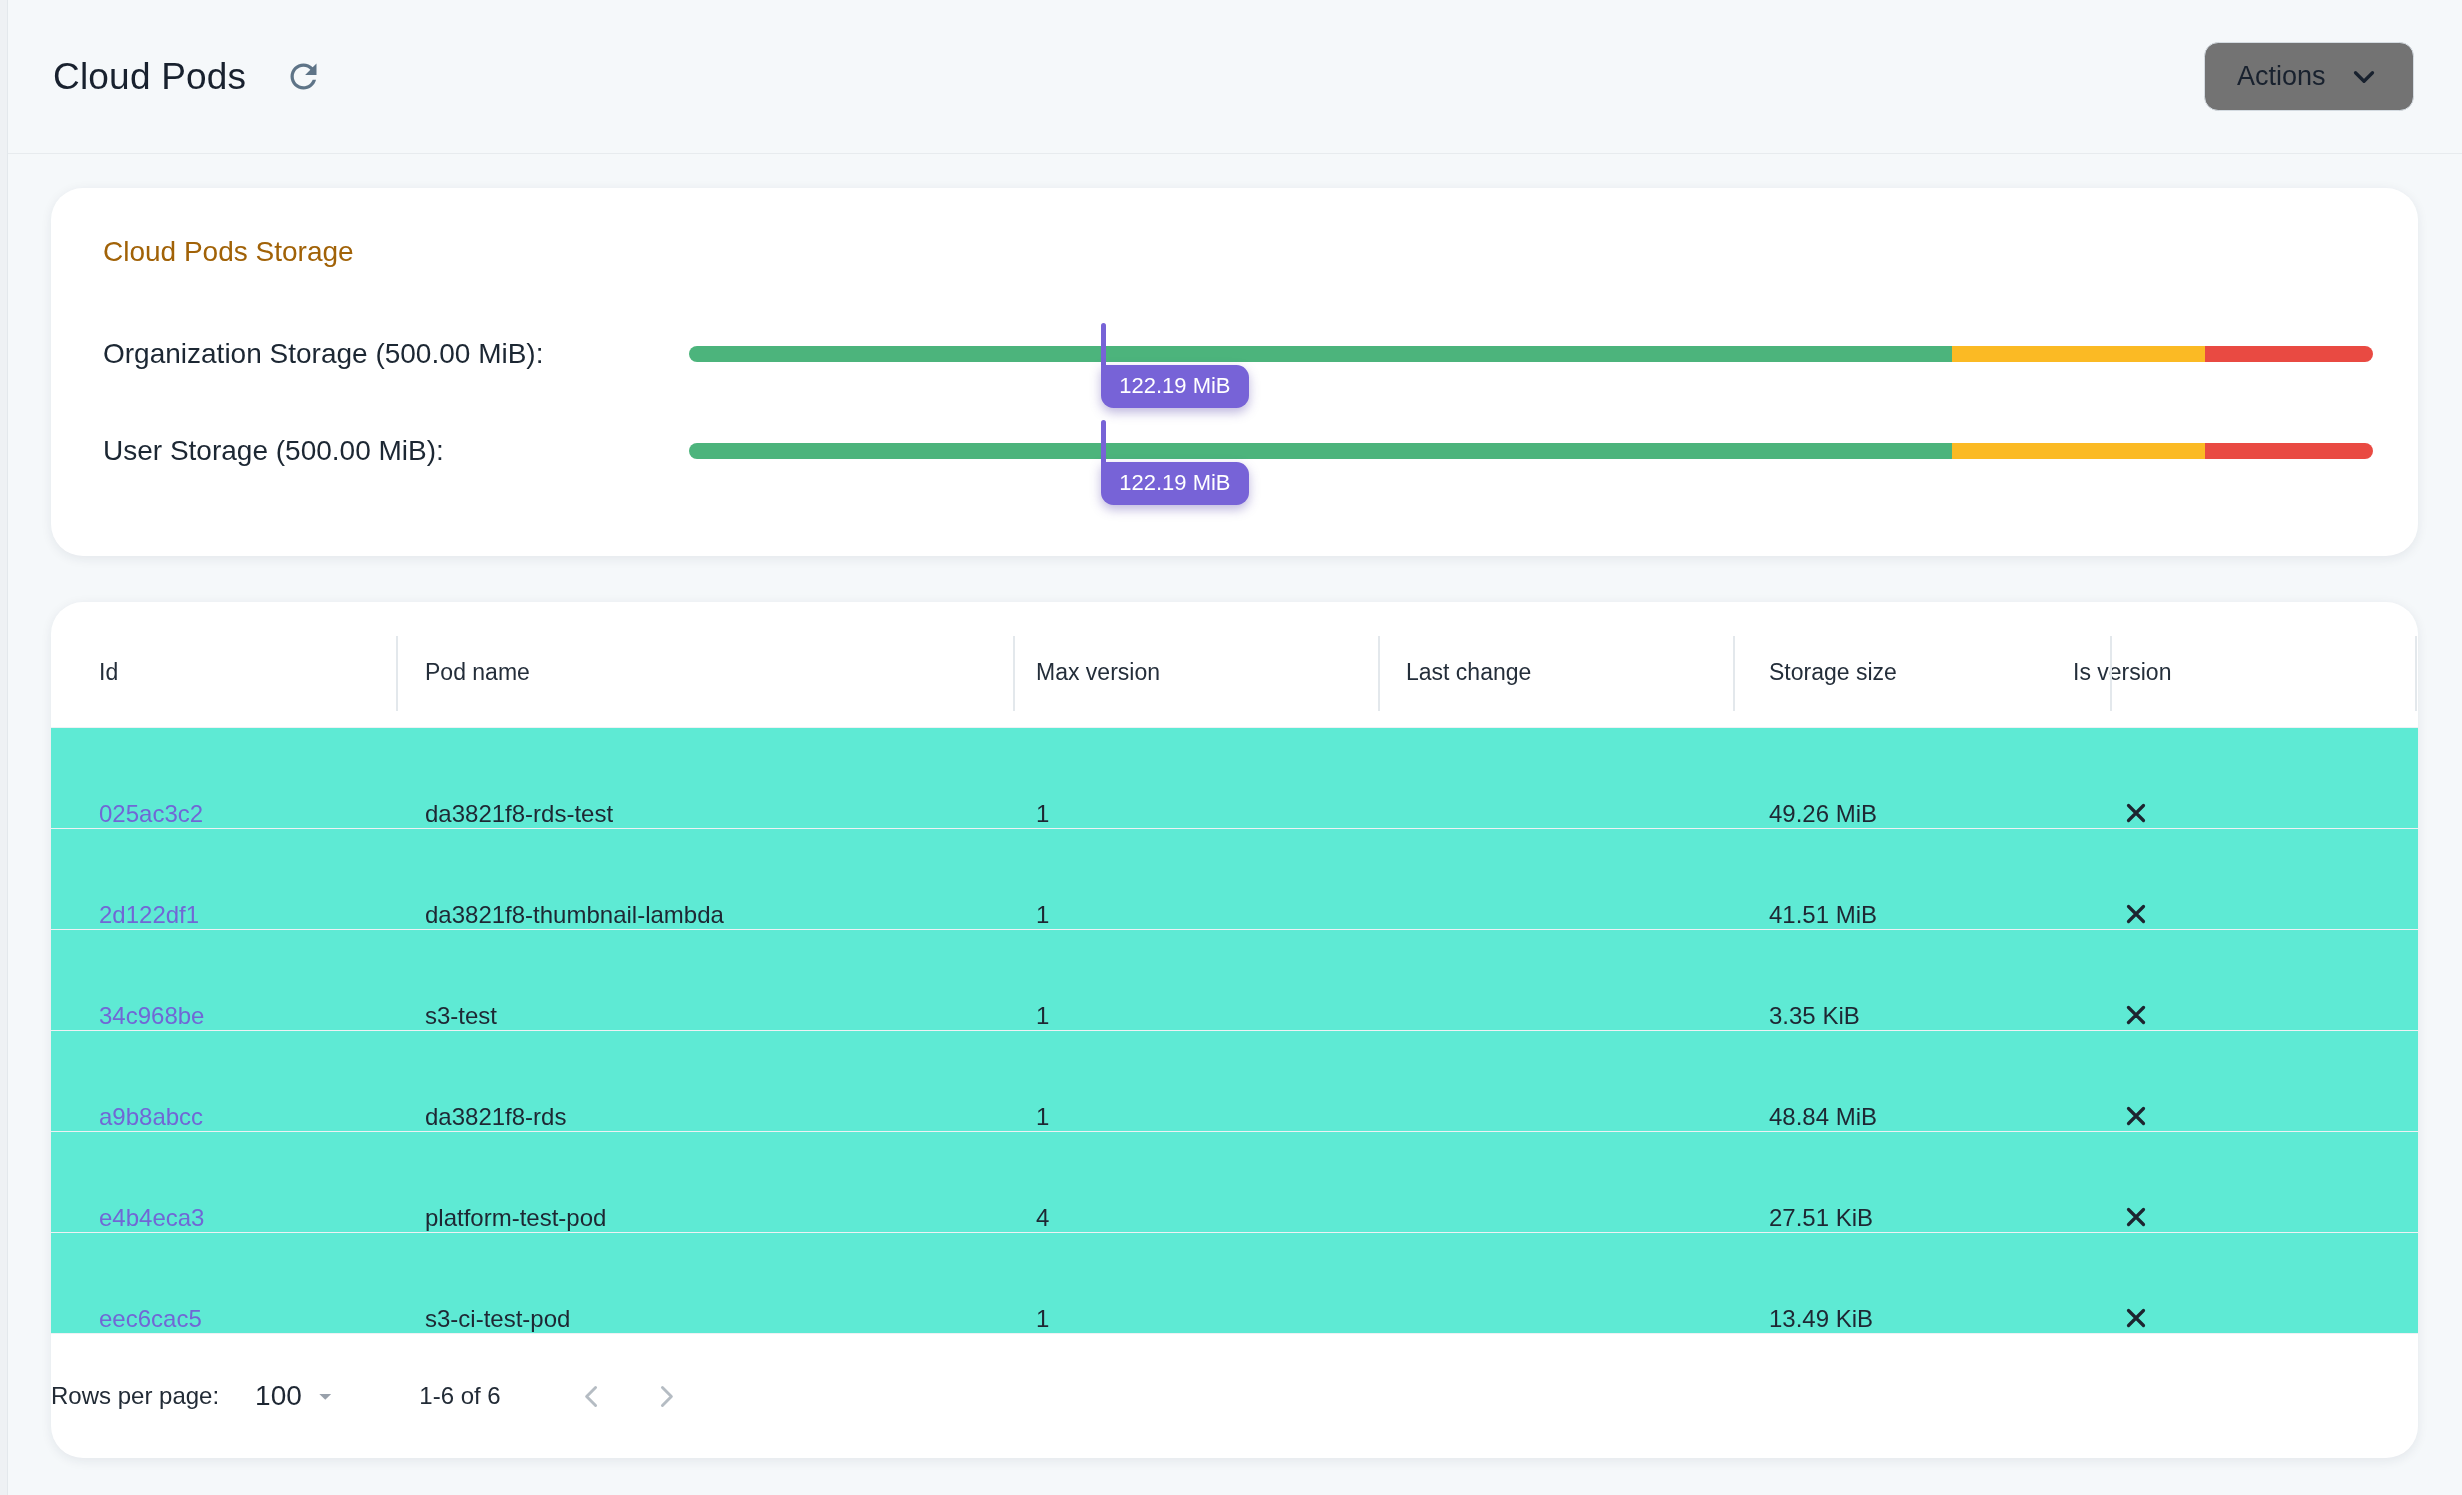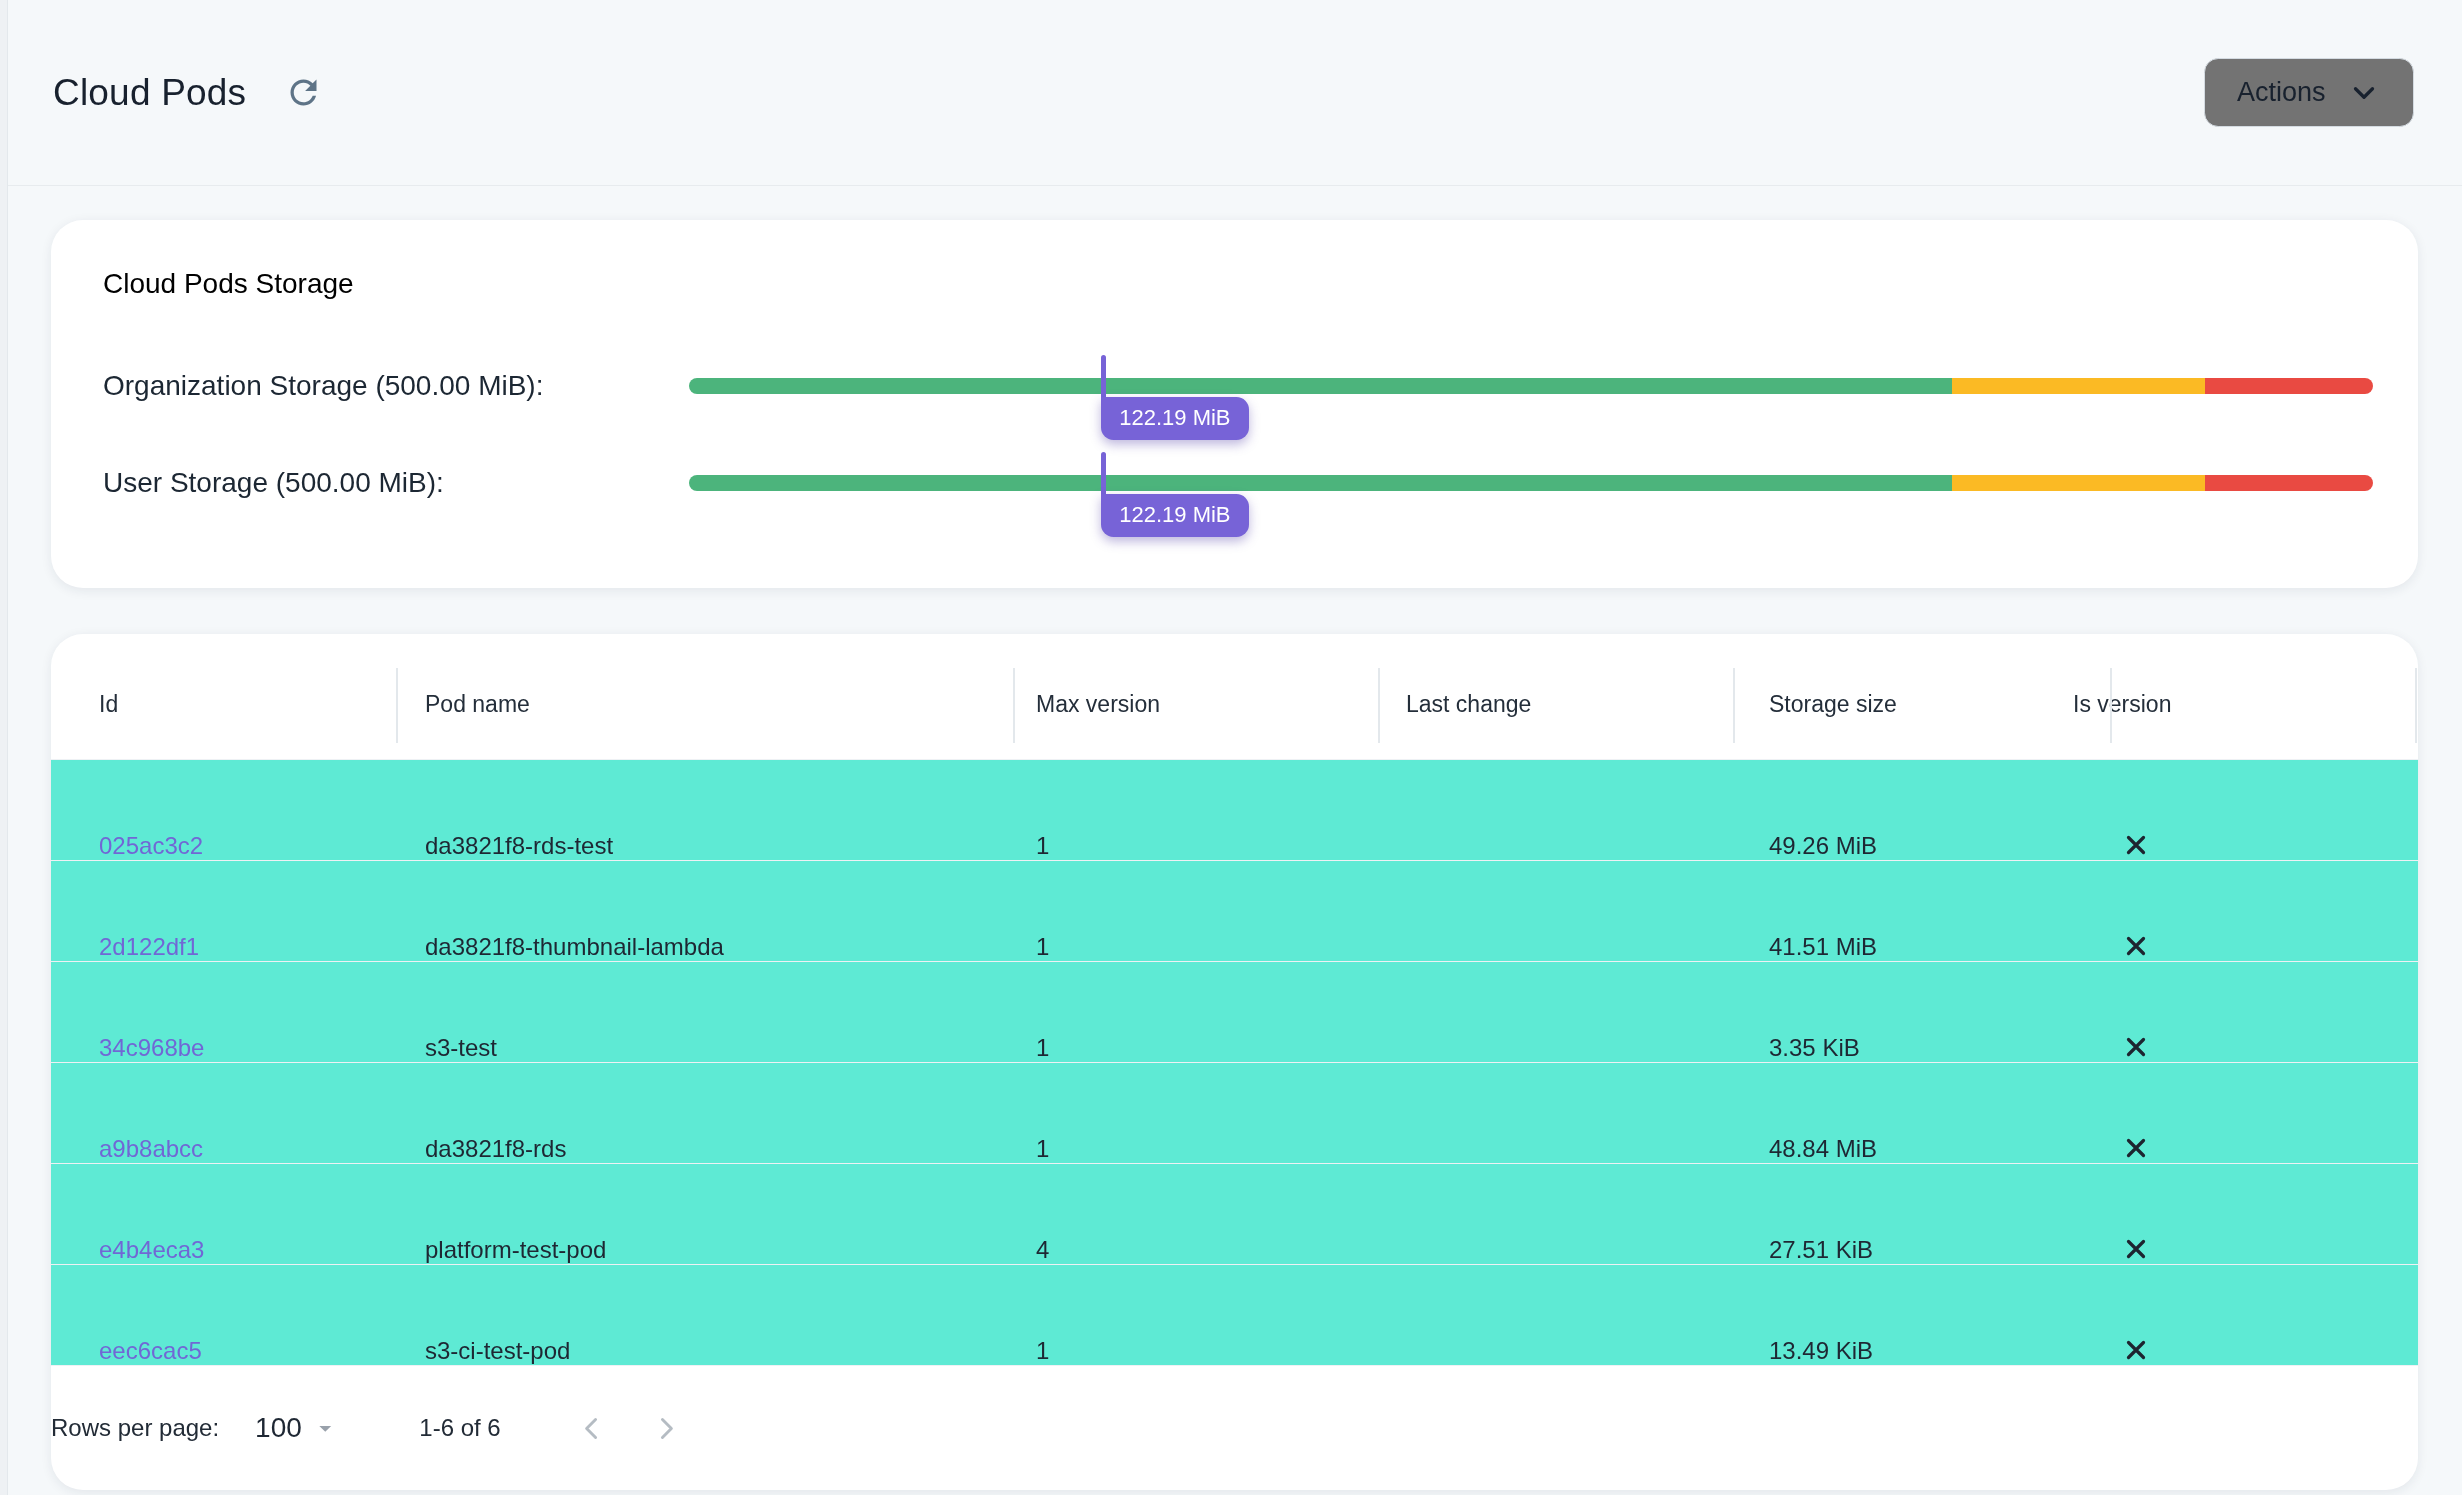--- a/index.html
+++ b/index.html
@@ -10,21 +10,21 @@
     color:#1e2733;
     overflow:hidden;
     position:relative;
   }
   .left-strip {
     position:absolute; left:0; top:0; width:8px; height:100%;
     background:#eef1f4; border-right:1.8px solid #e3e8ec;
   }
   
   .page-header {
-    height:186px; display:flex; align-items:center;
+    height:154px; display:flex; align-items:center;
     padding:0 48px 0 53px;
     border-bottom:1.8px solid #e7ebee;
   }
   .page-title { font-size:37px; font-weight:400; color:#18212e; letter-spacing:0.2px; }
   .refresh-btn {
     background:none; border:none; cursor:pointer;
     margin-left:32px; display:flex; align-items:center; padding:5.3px;
   }
   .actions-btn {
     margin-left:auto;
@@ -36,21 +36,21 @@
   }
   
   .main { padding:34px 44px 0 51px; }
   .card {
     background:#ffffff; border-radius:32px;
     box-shadow:0 2.7px 10.7px rgba(28,42,58,.08);
     width:2367px;
   }
   
   .storage-card { height:368px; padding:46px 45px 0 52px; }
-  .storage-title { font-size:28px; font-weight:400; color:#000000; line-height:36px; margin-bottom:64px; }
+  .storage-title { font-size:28px; font-weight:400; color:#a16207; line-height:36px; margin-bottom:64px; }
   .storage-row { display:flex; margin-bottom:58px; }
   .storage-label { flex:0 0 586px; font-size:28px; font-weight:400; color:#1c2733; line-height:39px; }
   .track-wrap { flex:1; position:relative; height:16px; margin-top:11.6px; }
   .track { width:100%; height:16px; border-radius:8px; }
   .marker {
     position:absolute; top:-23px; width:5.3px; height:59px; border-radius:2.7px;
     background:#7763d7; z-index:1;
   }
   .usage-badge {
     position:absolute; top:19.6px; z-index:2;

